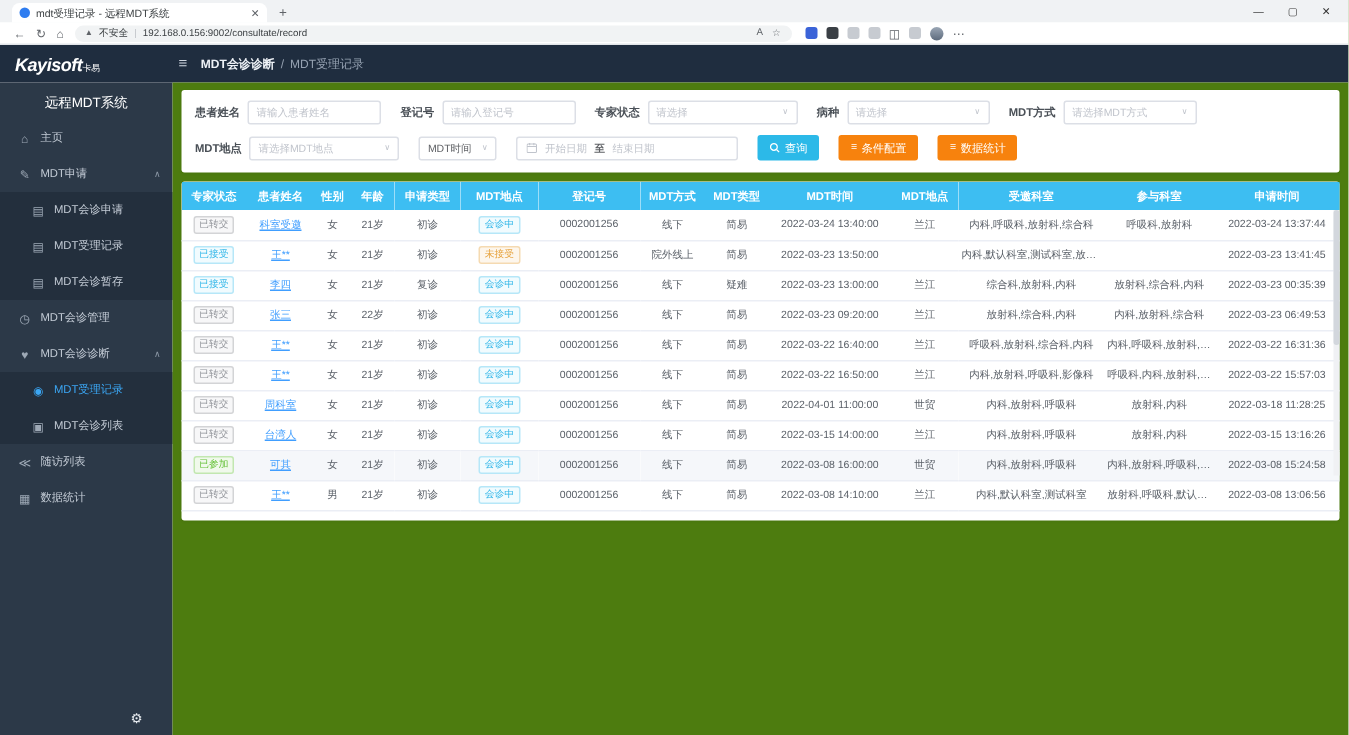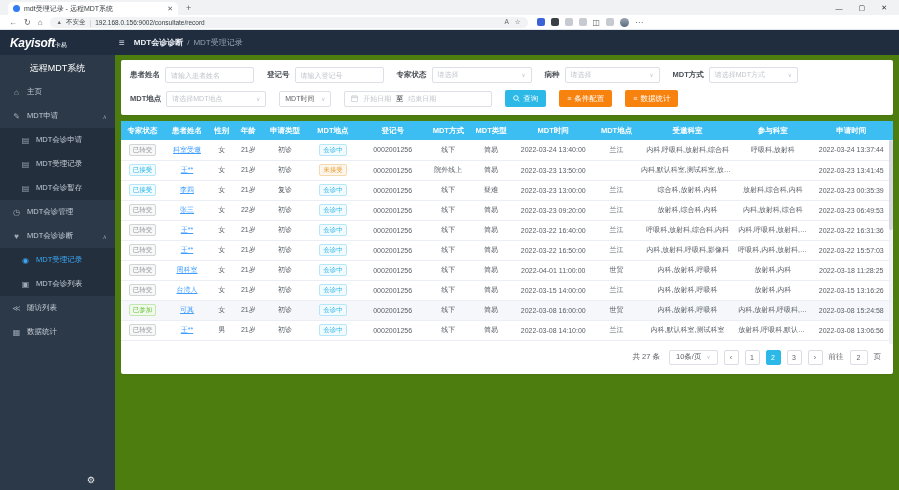--- a/index.html
+++ b/index.html
@@ -503,34 +503,19 @@
               <td>简易</td>
               <td>2022-03-08 14:10:00</td>
               <td>兰江</td>
               <td>内科,默认科室,测试科室</td>
               <td>放射科,呼吸科,默认科室,测...</td>
               <td>2022-03-08 13:06:56</td>
             </tr>
           </tbody>
       </table>
 
-      <div class="pagination">
-        <span class="pg-total">共 27 条</span>
-        <div class="pg-size">
-          <span>10条/页</span>
-          <span class="arr">∨</span>
-        </div>
-        <span class="pg-btn">‹</span>
-        <span class="pg-btn">1</span>
-        <span class="pg-btn active">2</span>
-        <span class="pg-btn">3</span>
-        <span class="pg-btn">›</span>
-        <span>前往</span>
-        <input class="goto-input" value="2" style="">
-        <span>页</span>
-      </div>
 
       <div class="scrolltrack">
           <div class="scrollthumb"></div>
         </div>
     </div>
   </div>
 </div>
 
 </body></html>

